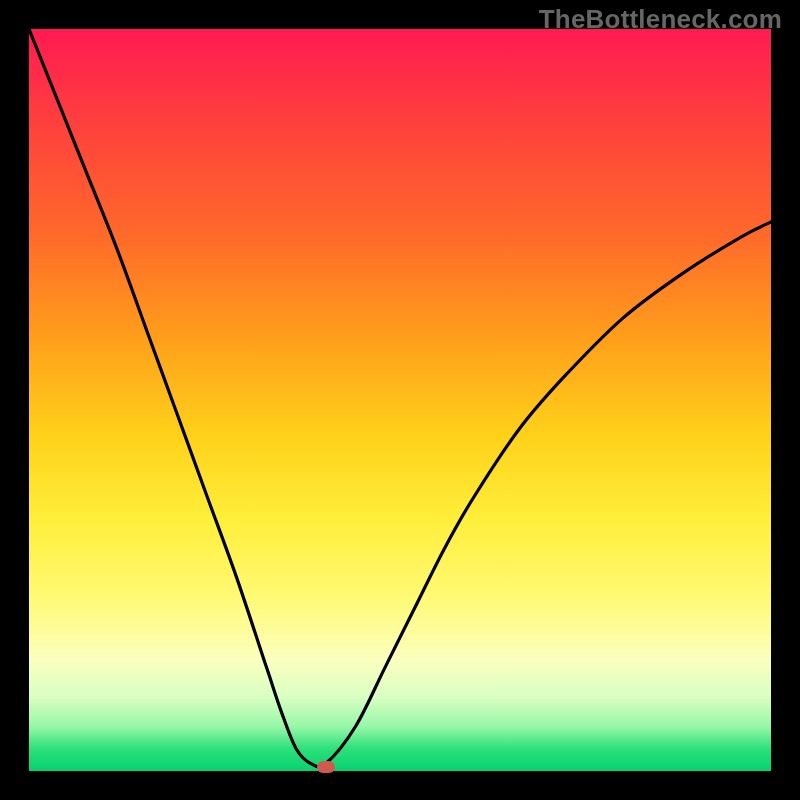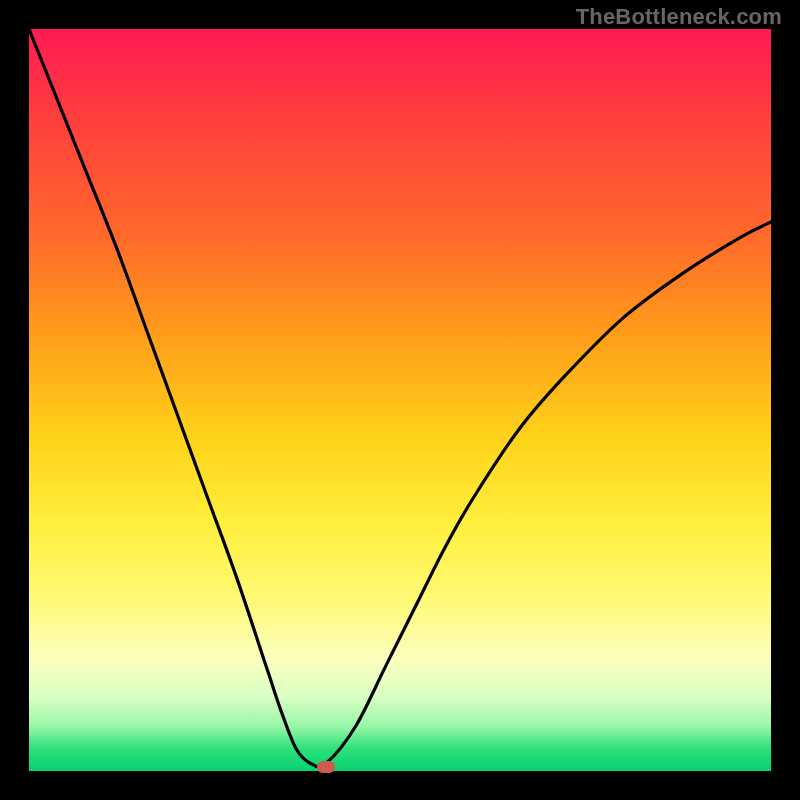--- a/index.html
+++ b/index.html
@@ -15,21 +15,21 @@
     position: relative;
     width: 800px;
     height: 800px;
     background: #000;
   }
   .watermark {
     position: absolute;
     top: 4px;
     right: 18px;
     color: #666;
-    font-size: 22px;
+    font-size: 26px;
     font-weight: 600;
     letter-spacing: 0.2px;
     user-select: none;
   }
   .plot-area {
     position: absolute;
     left: 29px;
     top: 29px;
     width: 742px;
     height: 742px;

